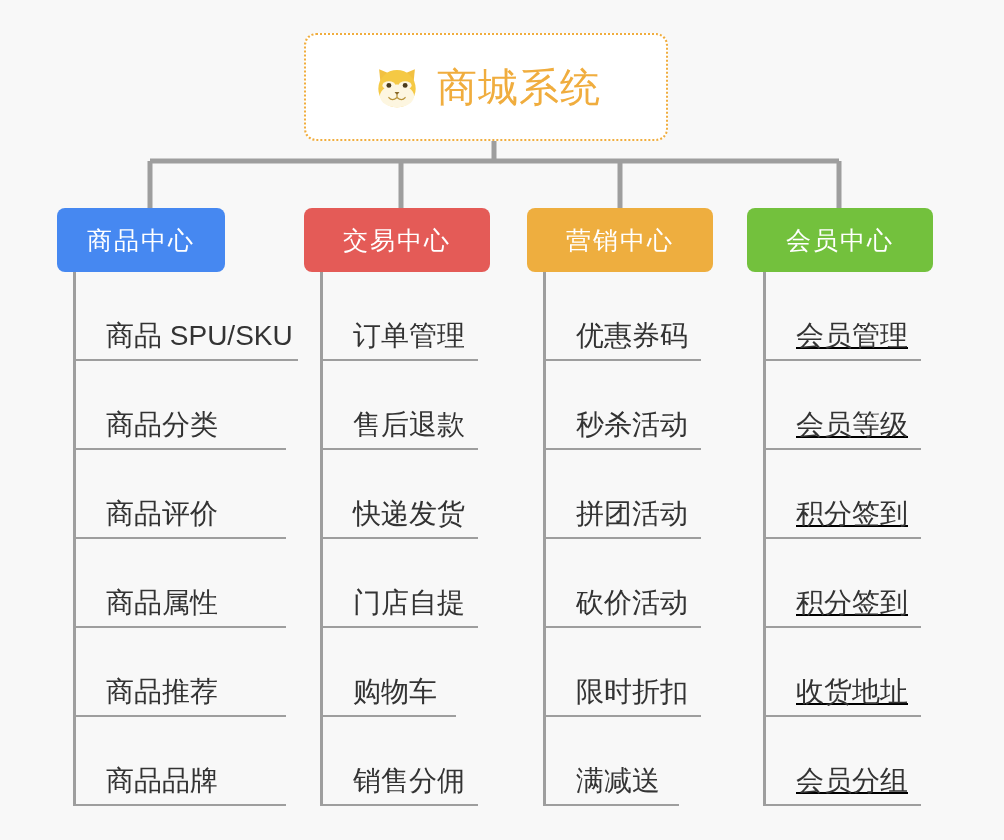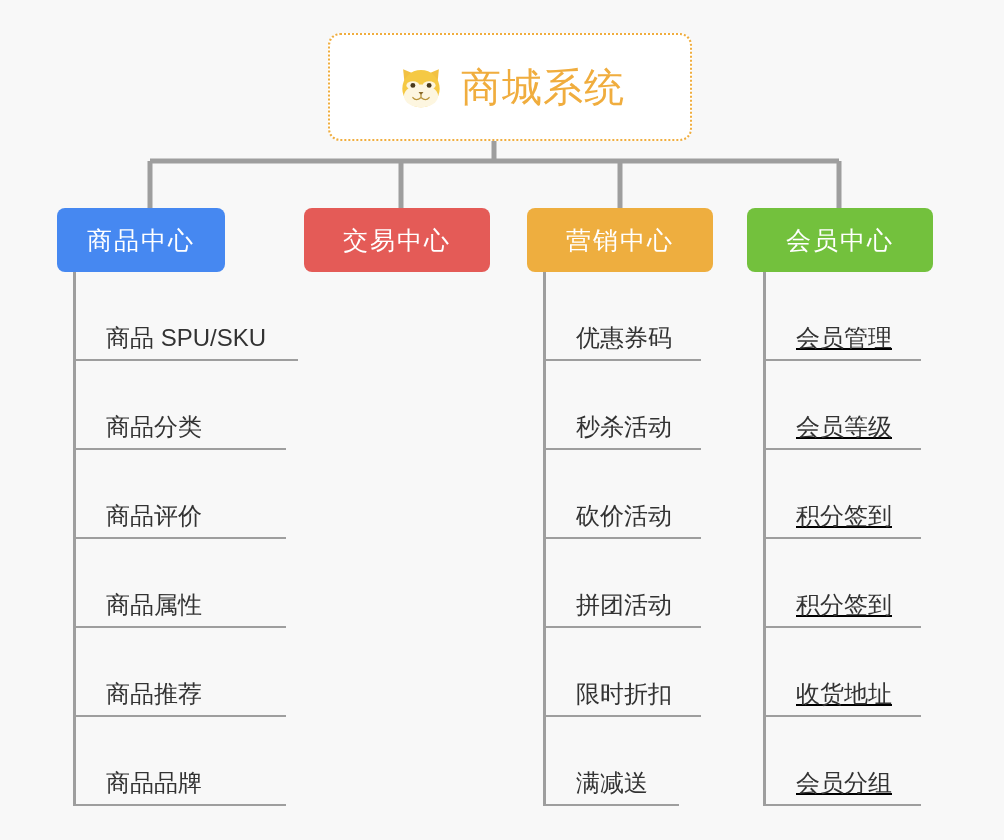--- a/index.html
+++ b/index.html
@@ -17,21 +17,21 @@
   }
   #mindmap {
     position: relative;
     width: 1004px;
     height: 840px;
   }
 
   
   .root-node {
     position: absolute;
-    left: 328px;
+    left: 304px;
     top: 33px;
     width: 364px;
     height: 108px;
     box-sizing: border-box;
     background: #ffffff;
     border: 2px dotted #f0ad3e;
     border-radius: 12px;
     display: flex;
     align-items: center;
     justify-content: center;
@@ -104,21 +104,21 @@
     box-sizing: border-box;
     height: 89px;
     display: flex;
     align-items: flex-end;
     border-bottom: 2px solid #9e9e9e;
     padding-left: 30px;
     padding-bottom: 4px;
     white-space: nowrap;
   }
   .leaf-label {
-    font-size: 24px;
+    font-size: 28px;
     line-height: 1.2;
     color: #333333;
     padding-bottom: 2px;
   }
   
   .branch-0 .leaf-item { width: 210px; }
   .branch-0 .leaf-item.wide { width: 222px; }
   .branch-1 .leaf-item { width: 155px; }
   .branch-1 .leaf-item.narrow { width: 133px; }
   .branch-2 .leaf-item { width: 155px; }
@@ -187,36 +187,56 @@
         <span class="leaf-label">商品推荐</span>
       </div>
       <div class="leaf-item">
         <span class="leaf-label">商品品牌</span>
       </div>
     </div>
   </div>
 
   <div class="branch branch-1">
     <div class="branch-header">交易中心</div>
+    <div class="leaf-list">
+      <div class="leaf-item">
+        <span class="leaf-label">订单管理</span>
+      </div>
+      <div class="leaf-item">
+        <span class="leaf-label">售后退款</span>
+      </div>
+      <div class="leaf-item">
+        <span class="leaf-label">快递发货</span>
+      </div>
+      <div class="leaf-item">
+        <span class="leaf-label">门店自提</span>
+      </div>
+      <div class="leaf-item narrow">
+        <span class="leaf-label">购物车</span>
+      </div>
+      <div class="leaf-item">
+        <span class="leaf-label">销售分佣</span>
+      </div>
+    </div>
   </div>
 
   <div class="branch branch-2">
     <div class="branch-header">营销中心</div>
     <div class="leaf-list">
       <div class="leaf-item">
         <span class="leaf-label">优惠券码</span>
       </div>
       <div class="leaf-item">
         <span class="leaf-label">秒杀活动</span>
       </div>
       <div class="leaf-item">
+        <span class="leaf-label">拼团活动</span>
+      </div>
+      <div class="leaf-item">
         <span class="leaf-label">砍价活动</span>
-      </div>
-      <div class="leaf-item">
-        <span class="leaf-label">拼团活动</span>
       </div>
       <div class="leaf-item">
         <span class="leaf-label">限时折扣</span>
       </div>
       <div class="leaf-item narrow">
         <span class="leaf-label">满减送</span>
       </div>
     </div>
   </div>
 

